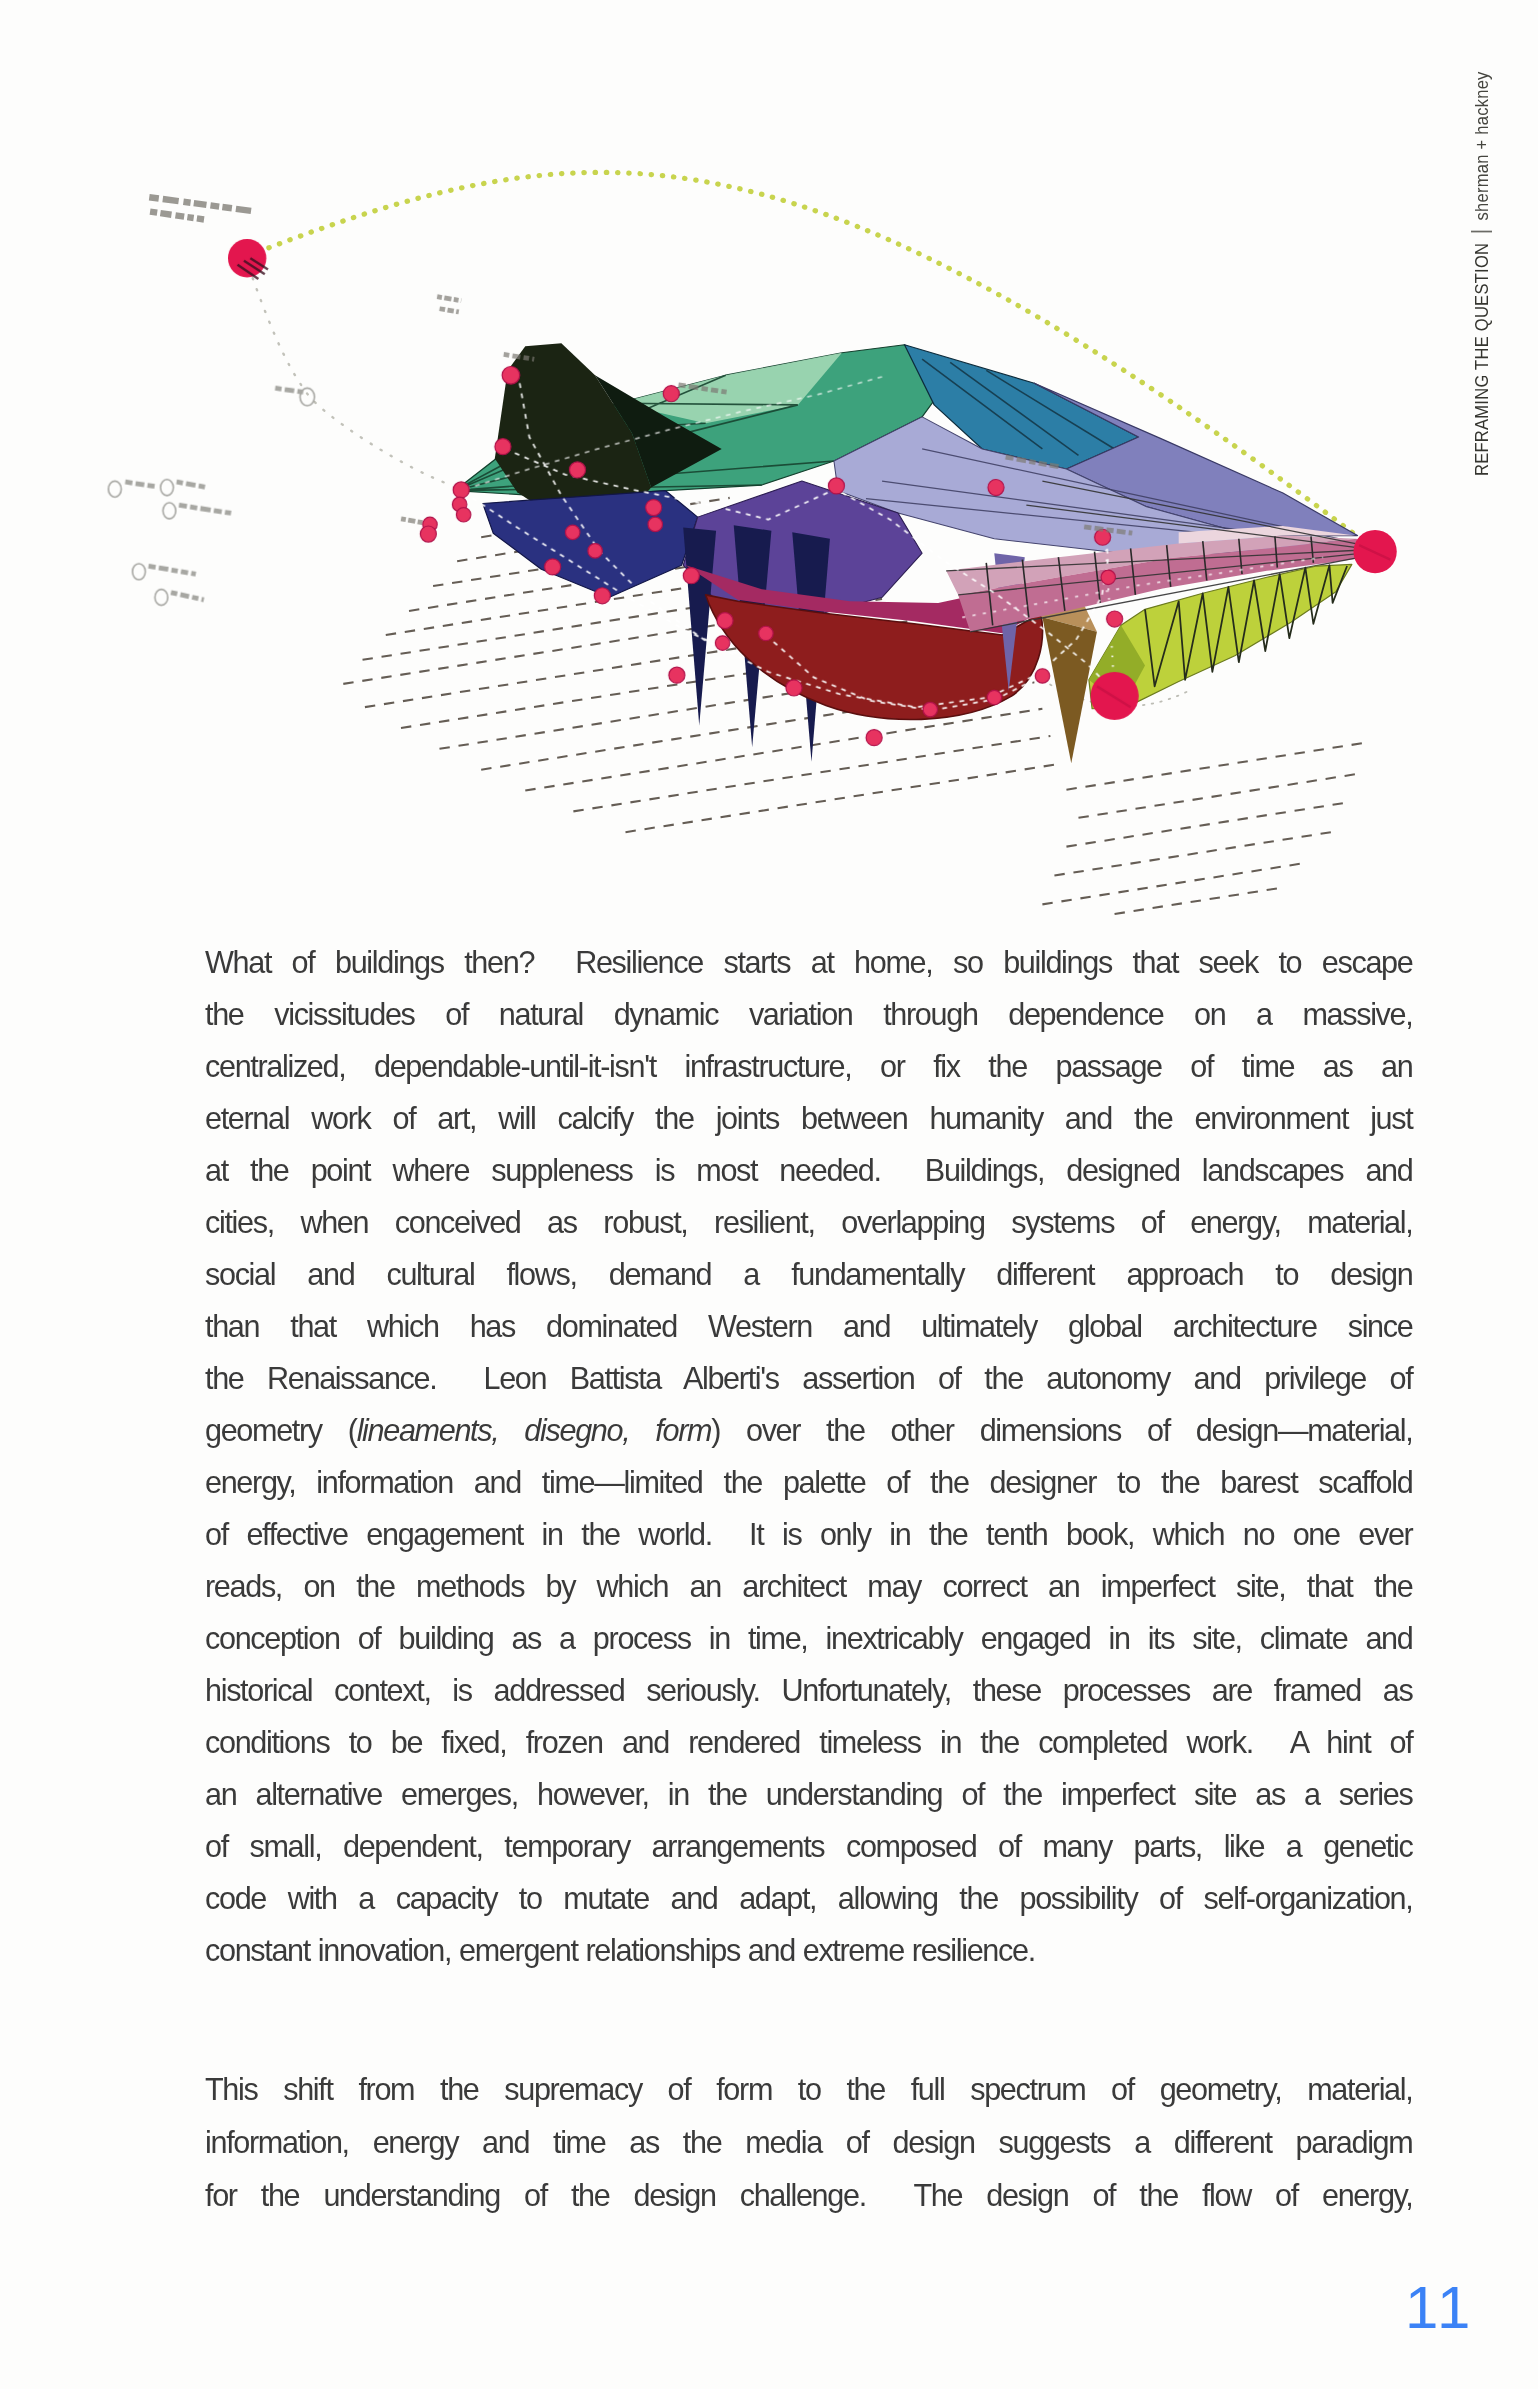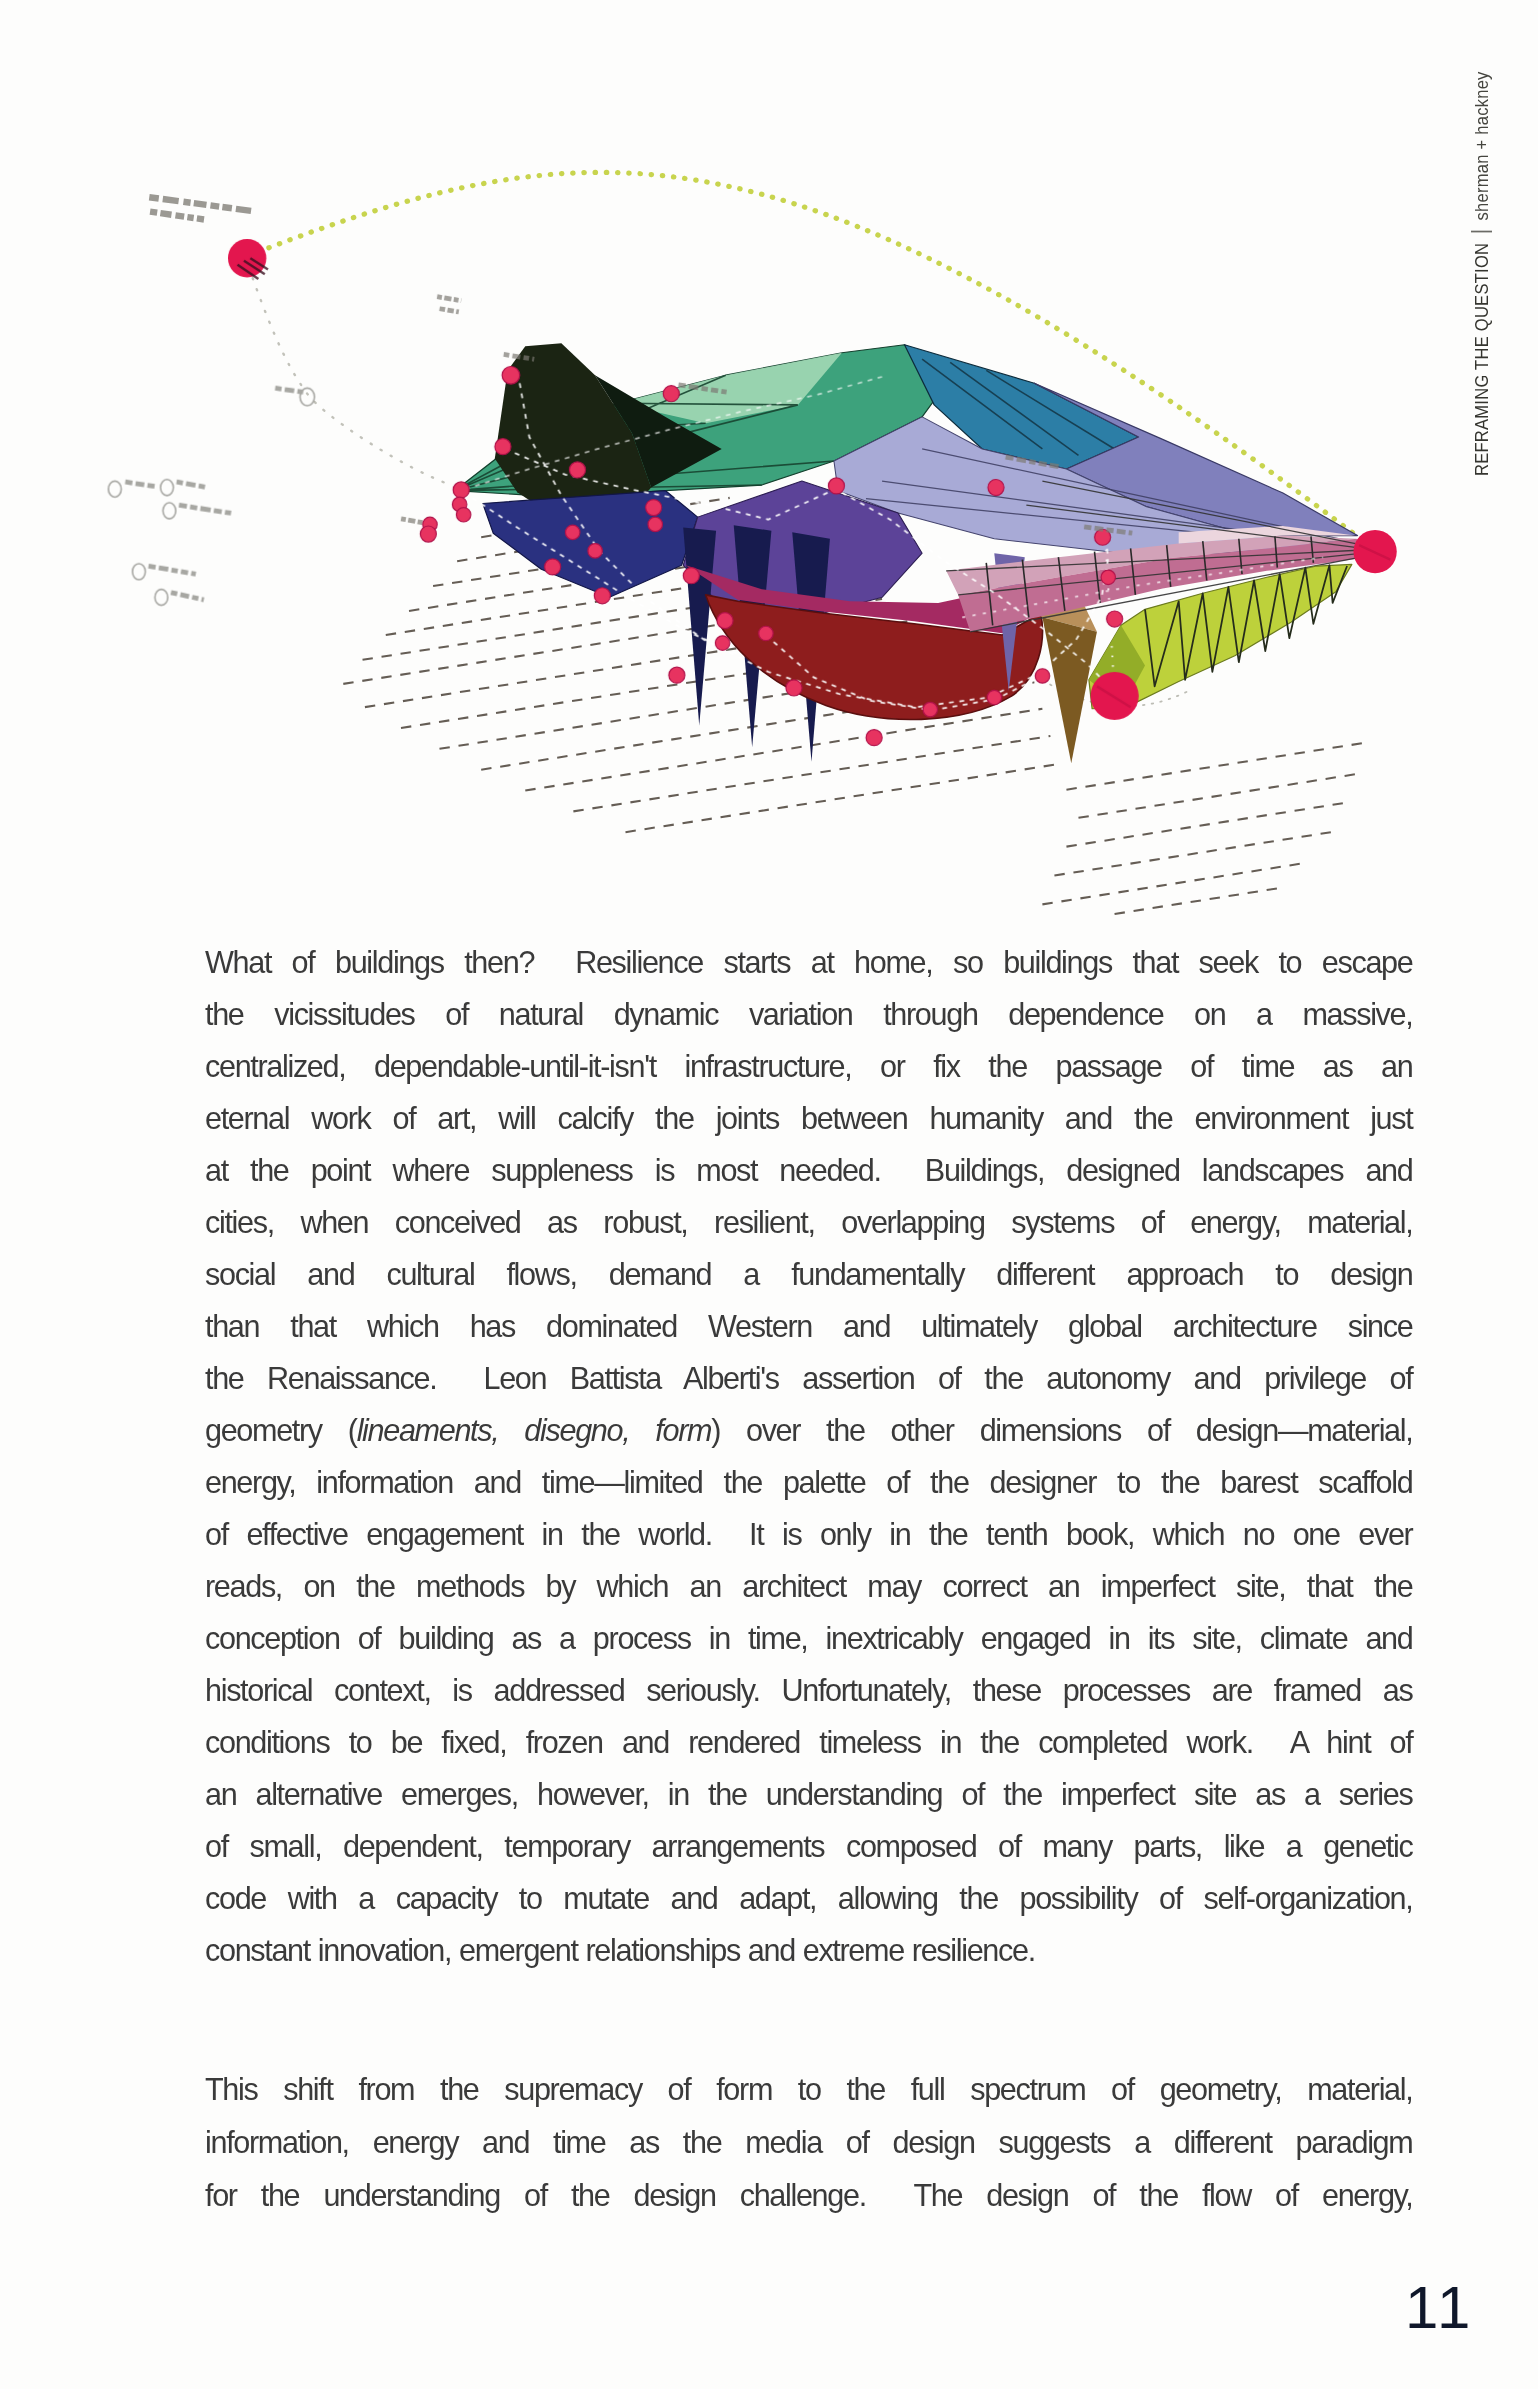--- a/index.html
+++ b/index.html
@@ -30,21 +30,21 @@
   }
   .sidebar .sect{color:#35352f;}
   .sidebar .authors{color:#45453f;}
   .sidebar-divider{
     display:inline-block;width:1.6px;height:21.7px;background:#6b6b66;
     margin:0 12px;vertical-align:middle;position:relative;top:-1.6px;
   }
   
   .pagenum{
     position:absolute;left:1405px;top:2273px;font-size:60px;
-    color:#0f172a;letter-spacing:3.2px;font-weight:400;
+    color:#3b82f6;letter-spacing:3.2px;font-weight:400;
   }
 </style>
 </head>
 <body>
 
 <div class="page">
 
   <div class="figure-wrap">
   <svg width="1538" height="922" viewBox="0 0 1918 1150">
 

